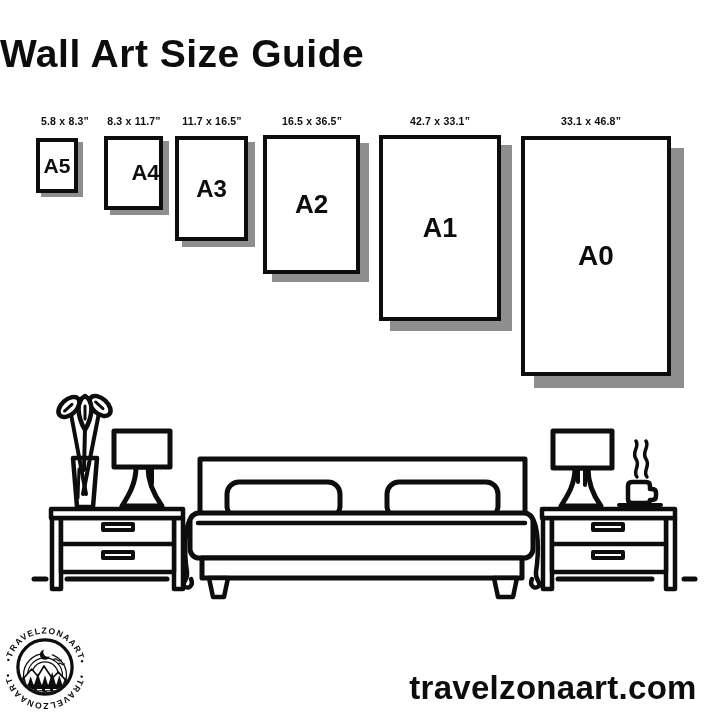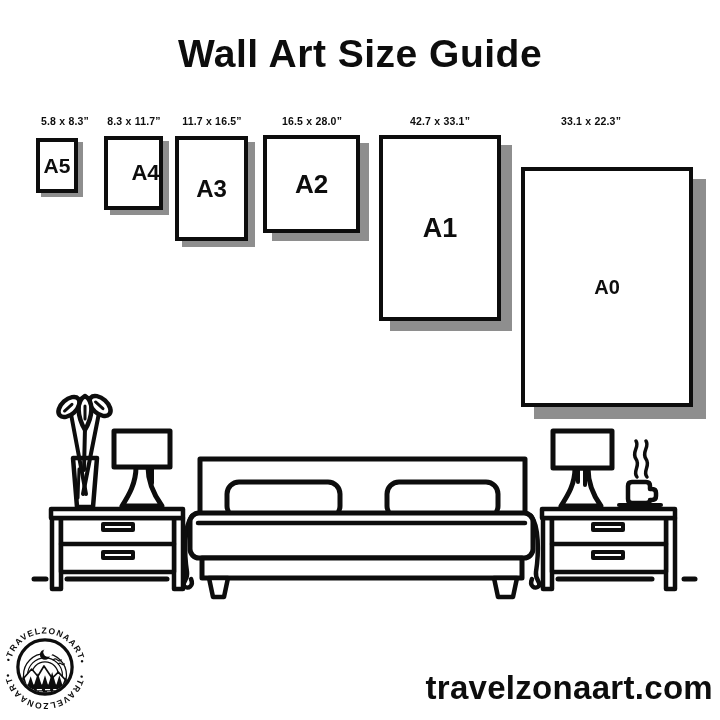--- a/index.html
+++ b/index.html
@@ -1,63 +1,63 @@
 <!DOCTYPE html>
 <html><head>
 <meta charset="utf-8">
 <style>
   html,body{margin:0;padding:0;}
   body{
     width:720px;height:720px;background:#ffffff;position:relative;overflow:hidden;
     font-family:"Liberation Sans",sans-serif;color:#0d0d0d;
   }
   .title{
-    position:absolute;top:34px;left:0;width:720px;text-align:center;
+    position:absolute;top:34px;left:0;width:720px;
     font-size:39px;font-weight:800;letter-spacing:.5px;line-height:1;
   }
   
   .frame{
     position:absolute;background:#ffffff;border:4px solid #0d0d0d;box-sizing:border-box;
     display:flex;align-items:center;justify-content:center;font-weight:700;
   }
   .f-a5{left:36px;top:138px;width:42px;height:55px;font-size:21px;box-shadow:5px 4px 0 #8e8e8e;}
   .f-a4{left:104px;top:136px;width:59px;height:74px;font-size:22px;box-shadow:6px 5px 0 #8e8e8e;padding-left:24px;}
   .f-a3{left:175px;top:136px;width:73px;height:105px;font-size:24px;box-shadow:7px 6px 0 #8e8e8e;}
-  .f-a2{left:263px;top:135px;width:97px;height:98px;font-size:26px;box-shadow:9px 8px 0 #8e8e8e;}
+  .f-a2{left:263px;top:135px;width:97px;height:139px;font-size:26px;box-shadow:9px 8px 0 #8e8e8e;}
   .f-a1{left:379px;top:135px;width:122px;height:186px;font-size:27px;box-shadow:11px 10px 0 #8e8e8e;}
-  .f-a0{left:521px;top:136px;width:172px;height:240px;font-size:20px;box-shadow:13px 12px 0 #8e8e8e;margin-top:31px;}
+  .f-a0{left:521px;top:136px;width:150px;height:240px;font-size:28px;box-shadow:13px 12px 0 #8e8e8e;}
   .dim{
     position:absolute;top:115px;width:110px;text-align:center;
     font-size:10.5px;font-weight:700;letter-spacing:.2px;white-space:nowrap;
   }
   .dim-a5{left:10px;}  .dim-a4{left:79px;text-align:center;}  .dim-a3{left:157px;}
   .dim-a2{left:257px;} .dim-a1{left:385px;} .dim-a0{left:536px;}
   
   .scene{position:absolute;left:0;top:380px;width:720px;height:235px;}
   .badge{position:absolute;left:2px;top:624px;width:86px;height:86px;}
   .website{
-    position:absolute;top:671px;left:393px;width:320px;text-align:right;
+    position:absolute;top:671px;left:393px;width:320px;text-align:center;
     font-size:33px;font-weight:700;letter-spacing:.3px;line-height:1;
   }
   svg .ln{stroke:#0d0d0d;fill:none;stroke-linecap:round;stroke-linejoin:round;}
   svg .fw{stroke:#0d0d0d;fill:#ffffff;stroke-linejoin:round;}
   svg .fb{fill:#0d0d0d;stroke:none;}
   .badge text{font-family:"Liberation Sans",sans-serif;font-weight:700;font-size:8.4px;letter-spacing:1.1px;fill:#0d0d0d;}
 </style>
 </head>
 <body>
 
 <div class="title">Wall Art Size Guide</div>
 
 <div class="dim dim-a5">5.8 x 8.3”</div>
 <div class="dim dim-a4">8.3 x 11.7”</div>
 <div class="dim dim-a3">11.7 x 16.5”</div>
-<div class="dim dim-a2">16.5 x 28.0”</div>
+<div class="dim dim-a2">16.5 x 36.5”</div>
 <div class="dim dim-a1">42.7 x 33.1”</div>
-<div class="dim dim-a0">33.1 x 22.3”</div>
+<div class="dim dim-a0">33.1 x 46.8”</div>
 
 <div class="frame f-a5">
     <span>A5</span>
   </div>
 <div class="frame f-a4">
     <span>A4</span>
   </div>
 <div class="frame f-a3">
     <span>A3</span>
   </div>

